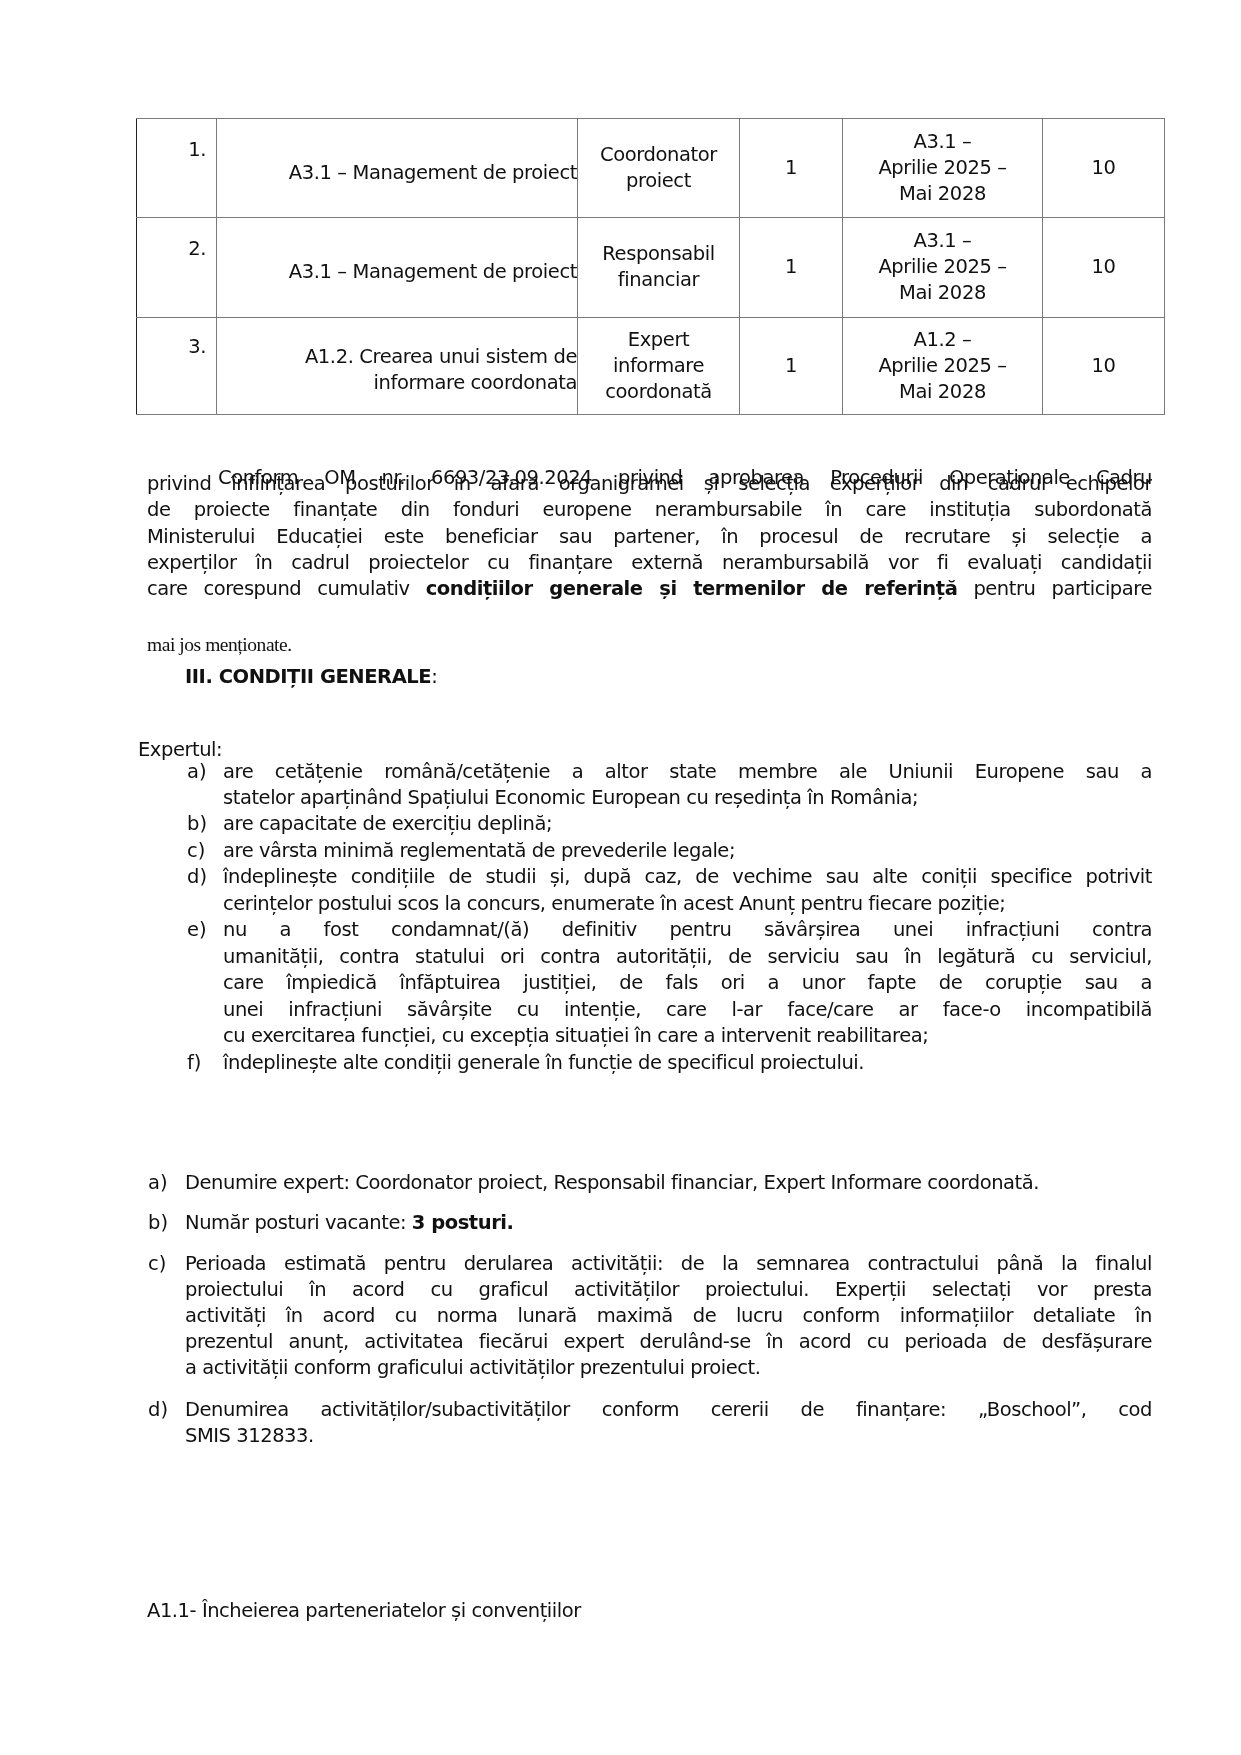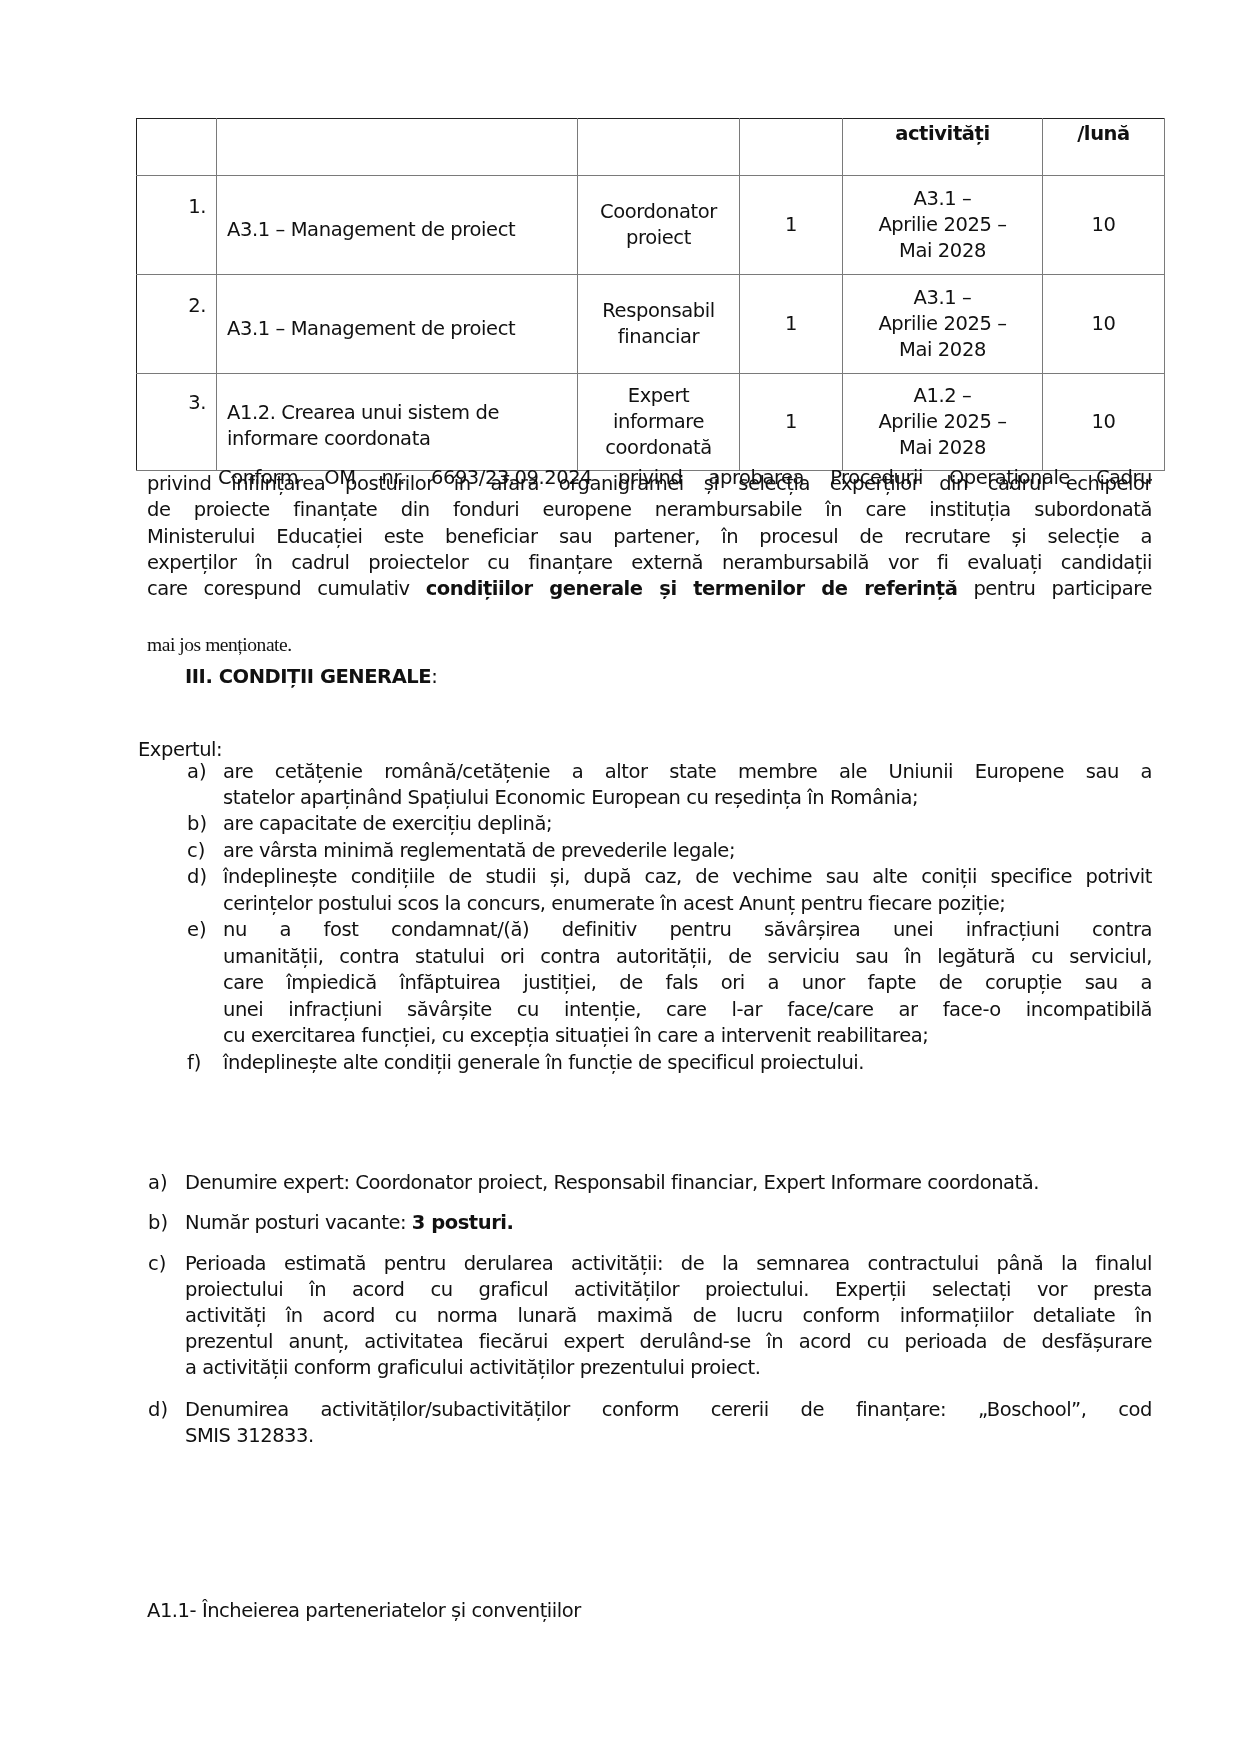--- a/index.html
+++ b/index.html
@@ -10,21 +10,21 @@
   
   .tbl { position:absolute; left:136px; top:118px; width:1028px; height:297px;
          border-collapse:collapse; table-layout:fixed; }
   .tbl td { border:1.5px solid #7a7a7a; padding:0; text-align:center; vertical-align:middle;
             font-size:19.5px; line-height:26px; letter-spacing:-0.4px; }
   .tbl tr.hdr td { border-top:1.5px solid #222; vertical-align:top; }
   .tbl tr.hdr td { height:54px; }
   .tbl tr.row td { height:80px; }
   .tbl td.num { text-align:right; padding-right:10px; vertical-align:top; padding-top:18px; }
   .tbl tr.row:last-child td.num { padding-top:16px; }
-  .tbl td.act { text-align:left; padding-left:10px; padding-top:8px; }
+  .tbl td.act { text-align:right; padding-left:10px; padding-top:8px; }
   .tbl td.bold { font-weight:bold; padding-top:2px; }
   .tbl td.c1 { border-left:1.5px solid #222; }
 
   .line { position:absolute; font-size:19.5px; line-height:26px; white-space:nowrap; letter-spacing:-0.45px; }
   .just { text-align:justify; text-align-last:justify; white-space:normal; overflow:hidden; height:26px; }
   .b { font-weight:bold; }
   .mk { position:absolute; font-size:19.5px; line-height:26px; }
 </style>
 </head>
 <body>
@@ -34,28 +34,20 @@
   <table class="tbl">
     <colgroup>
       <col style="width:80px">
         <col style="width:361px">
         <col style="width:162px">
       <col style="width:103px">
         <col style="width:200px">
         <col style="width:122px">
     </colgroup>
     <tbody>
-        <tr class="hdr">
-      <td class="c1"></td>
-      <td></td>
-      <td></td>
-      <td></td>
-      <td class="bold">activități</td>
-      <td class="bold">/lună</td>
-    </tr>
     <tr class="row">
       <td class="num c1">1.</td>
       <td class="act" style="padding-top:10px">
             <div>A3.1 – Management de proiect</div>
           </td>
       <td>
             <div>Coordonator</div>
             <div>proiect</div>
           </td>
       <td>1</td>

